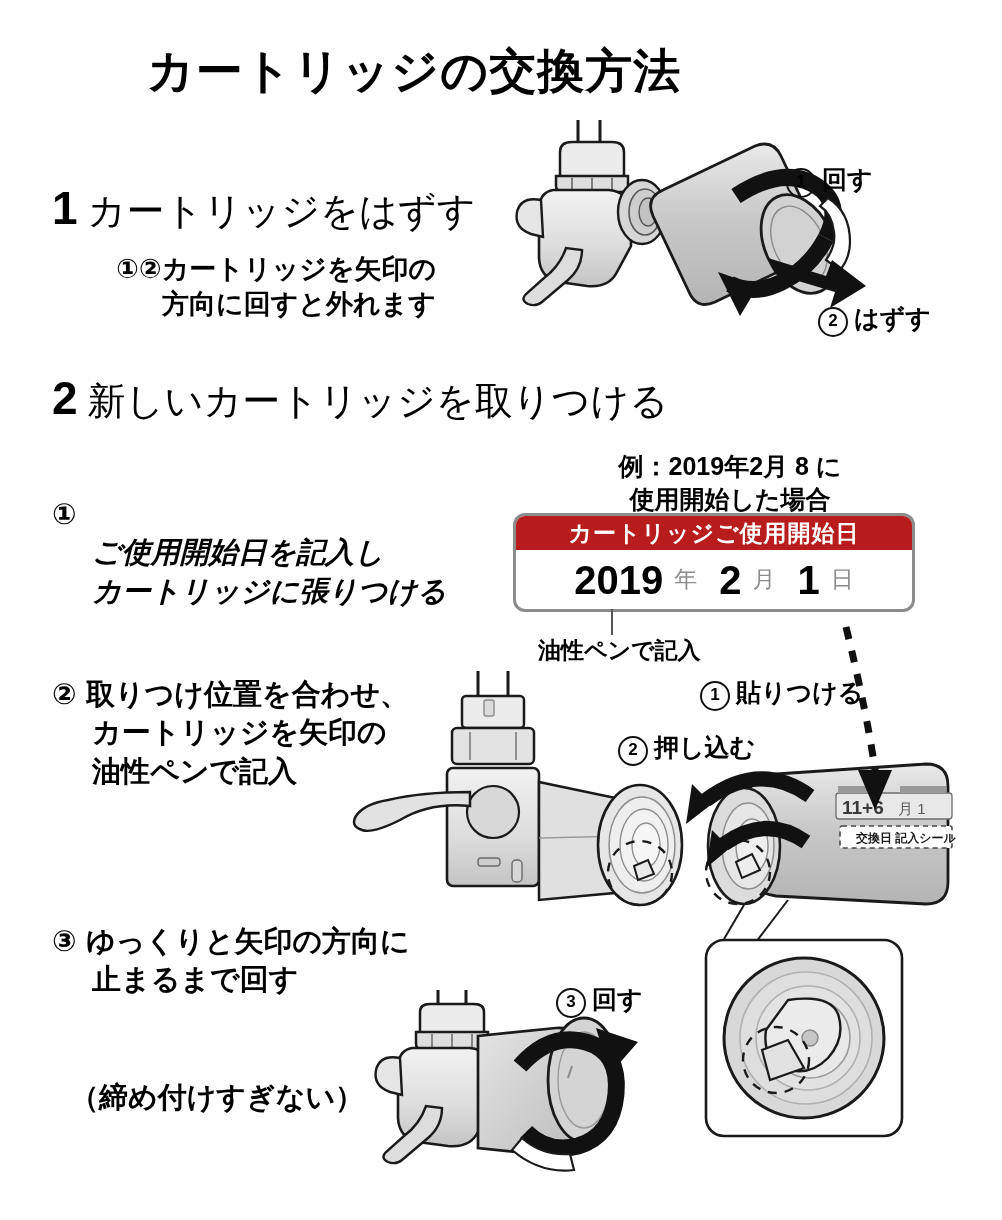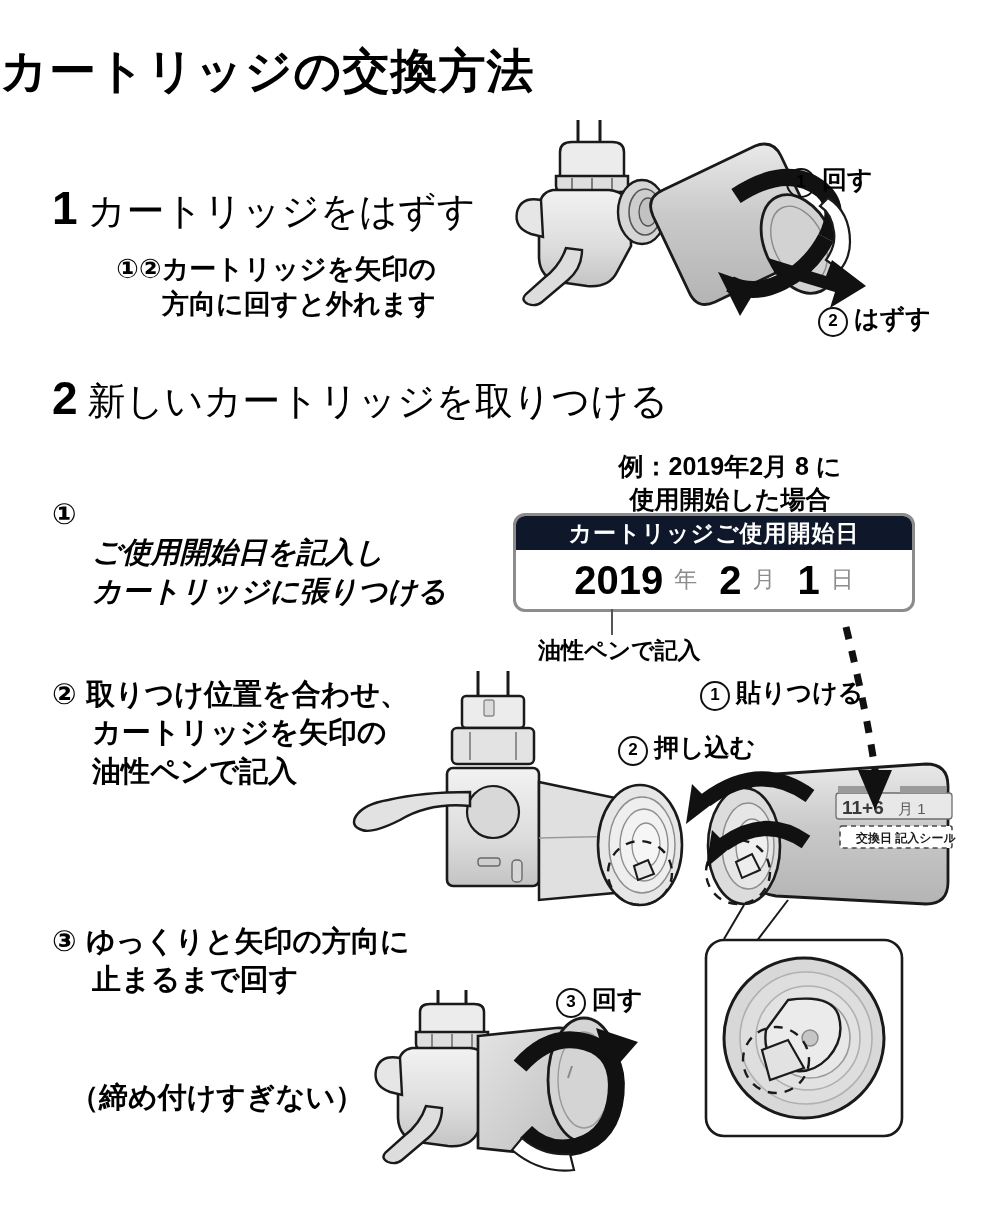--- a/index.html
+++ b/index.html
@@ -9,20 +9,21 @@
     font-family:"Liberation Sans","DejaVu Sans",sans-serif;
     color:#000;
     position:relative;
     overflow:hidden;
   }
   .page{position:relative;width:1002px;height:1220px;}
 
   
   .title{
     position:absolute;left:0;top:40px;width:828px;
+    text-align:center;
     font-size:47px;font-weight:bold;letter-spacing:1px;
   }
 
   
   .step-head{position:absolute;display:flex;align-items:baseline;}
   .step-num{font-size:46px;font-weight:bold;line-height:1;margin-right:10px;}
   .step-title{font-size:38px;font-weight:normal;line-height:1;}
 
   #step1-head{left:52px;top:185px;}
   #step2-head{left:52px;top:375px;}
@@ -69,21 +70,21 @@
   #ex-caption{
     position:absolute;left:520px;top:450px;width:420px;
     text-align:center;font-size:25px;font-weight:bold;line-height:1.32;
   }
   #sticker{
     position:absolute;left:513px;top:513px;width:402px;height:99px;
     border:3px solid #8c8c8c;border-radius:12px;
     background:#fff;box-sizing:border-box;overflow:hidden;
   }
   #sticker-head{
-    background:#0f172a;color:#fff;
+    background:#b91c1c;color:#fff;
     height:34px;line-height:34px;text-align:center;
     font-size:23px;font-weight:bold;letter-spacing:1px;
   }
   #sticker-body{
     height:59px;display:flex;align-items:center;justify-content:center;
     gap:6px;padding:0 16px;
   }
   .dnum{font-size:40px;font-weight:bold;line-height:1;}
   .dunit{font-size:23px;color:#8c8c8c;line-height:1;margin:0 16px 0 5px;font-weight:normal;}
   .dunit.last{margin-right:0;}

